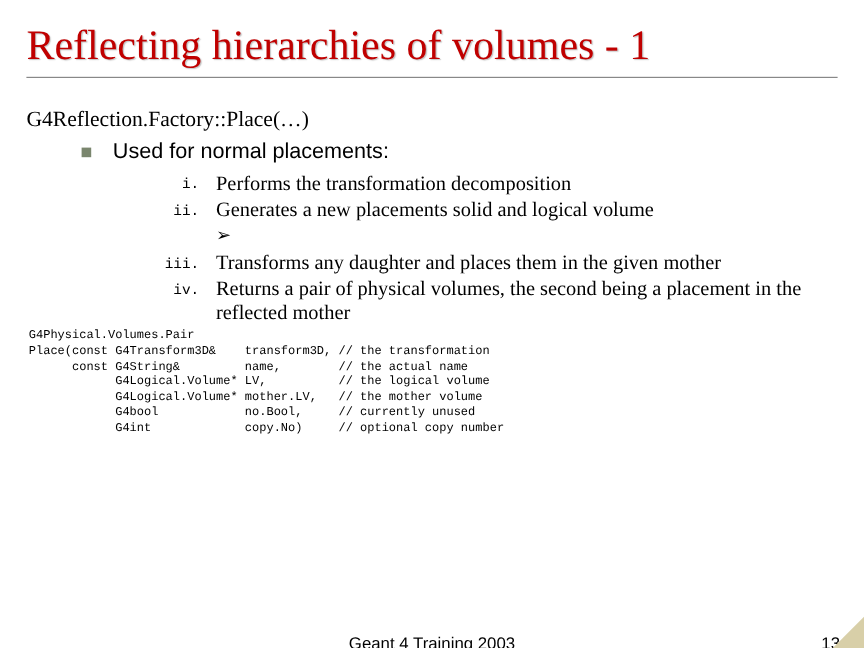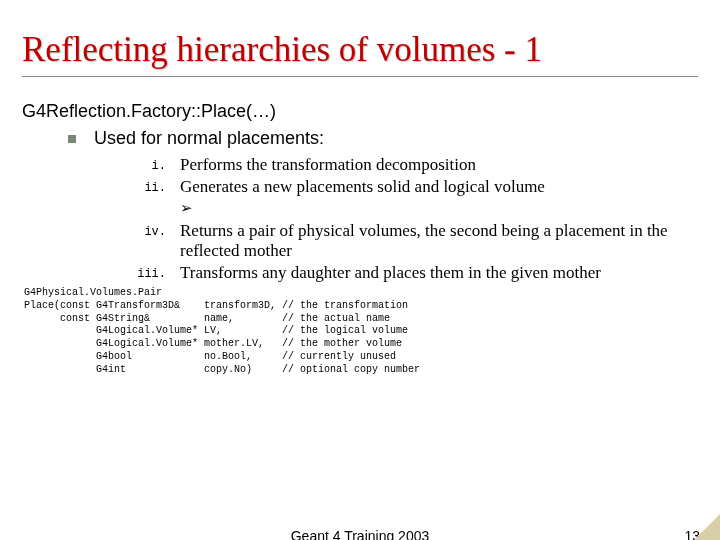--- a/index.html
+++ b/index.html
@@ -17,30 +17,30 @@
     width: 720px;
     height: 540px;
     box-sizing: border-box;
     padding: 18px 22px 0 22px;
   }
   .title {
     font-family: "Times New Roman", Times, serif;
     font-size: 35px;
     color: #c00000;
     text-shadow: 1px 1px 1px rgba(0,0,0,0.25);
-    margin: 12px 0 6px 0;
+    margin: 0 0 6px 0;
     font-weight: normal;
   }
   .rule {
     border: none;
     border-top: 1px solid #888;
     margin: 0 0 24px 0;
   }
   .mono {
-    font-family: Liberation Sans, sans-serif;
+    font-family: Liberation Serif, serif;
   }
   .subhead {
     font-size: 18px;
     margin: 0 0 6px 0;
   }
   .lvl1 {
     font-size: 18px;
     margin: 0 0 6px 0;
     display: flex;
     align-items: center;
@@ -146,27 +146,27 @@
     <div class="roman-row">
       <span class="roman-num">ii.</span>
       <span class="roman-text">Generates a new placements solid and logical volume</span>
     </div>
 
     <div class="sub-arrow">
       <span class="arrow">➢</span>
     </div>
 
     <div class="roman-row">
-      <span class="roman-num">iv.</span>
-      <span class="roman-text">Returns a pair of physical volumes, the second being a placement in the reflected mother</span>
+      <span class="roman-num">iii.</span>
+      <span class="roman-text">Transforms any daughter and places them in the given mother</span>
     </div>
 
     <div class="roman-row">
-      <span class="roman-num">iii.</span>
-      <span class="roman-text">Transforms any daughter and places them in the given mother</span>
+      <span class="roman-num">iv.</span>
+      <span class="roman-text">Returns a pair of physical volumes, the second being a placement in the reflected mother</span>
     </div>
 
   </div>
 
   <div class="codeblock">G4Physical.Volumes.Pair
 Place(const G4Transform3D&amp;    transform3D, // the transformation
       const G4String&amp;         name,        // the actual name
             G4Logical.Volume* LV,          // the logical volume
             G4Logical.Volume* mother.LV,   // the mother volume
             G4bool            no.Bool,     // currently unused

